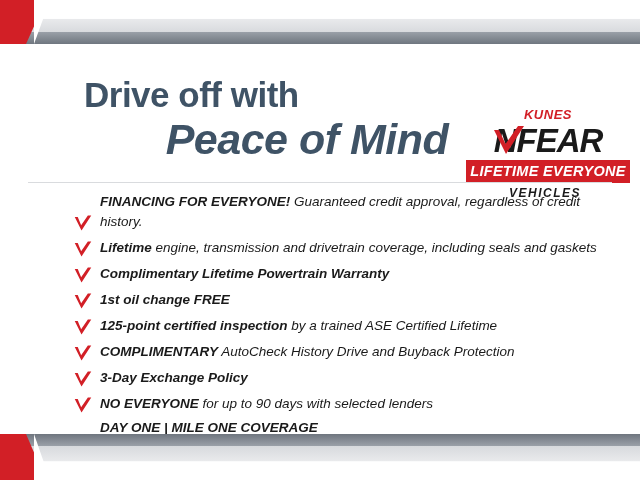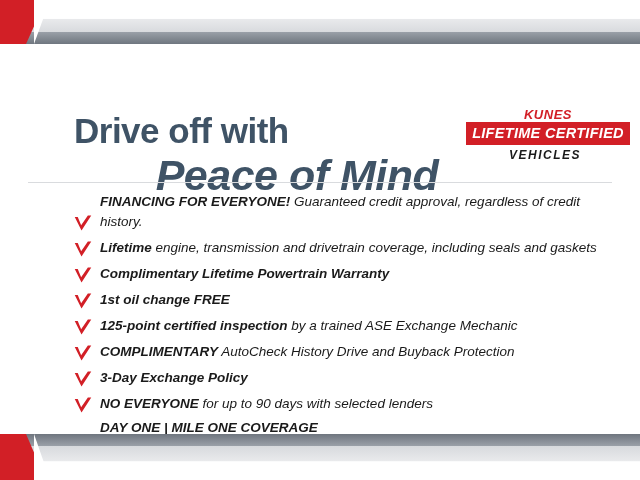--- a/index.html
+++ b/index.html
@@ -98,24 +98,23 @@
   .bottom-band .white-slash {
     position: absolute;
     left: 34px; bottom: 0;
     border-left: 16px solid #ffffff;
     border-top: 46px solid transparent;
   }
 
   
   .headline {
     position: absolute;
-    left: 74px;
+    left: 84px;
     top: 76px;
     width: 420px;
-    margin-top: 36px;
   }
   .headline .line1 {
     font-size: 35px;
     font-weight: 700;
     color: #3f5366;
     letter-spacing: -0.5px;
     line-height: 38px;
   }
   .headline .line2 {
     font-size: 43px;
@@ -247,21 +246,27 @@
     <div class="white-slash"></div>
   </div>
 
   <div class="headline">
     <div class="line1">Drive off with</div>
     <div class="line2">Peace of Mind</div>
   </div>
 
   <div class="logo">
     <div class="kunes">KUNES</div>
-    <div class="bar">LIFETIME CERTIFIED</div>
+    <div class="nofear">
+      <span class="txt">N</span><span class="txt">FEAR</span>
+      <svg class="slash" viewBox="0 0 34 34">
+        <path d="M2 6 L14 30 L32 2 L26 2 L13.5 20 L7 6 Z" fill="#d21f26"></path>
+      </svg>
+    </div>
+    <div class="bar">LIFETIME EVERYONE</div>
     <div class="vehicles">VEHICLES</div>
   </div>
 
   <div class="divider"></div>
 
   <div class="bullets">
 
     <div class="bullet">
       <svg class="check" viewBox="0 0 24 24">
           <path d="M1 4 L10 22 L23 2 L18.5 2 L9.5 15 L5 4 Z" fill="#d21f26"></path>
@@ -287,21 +292,21 @@
       <svg class="check" viewBox="0 0 24 24">
           <path d="M1 4 L10 22 L23 2 L18.5 2 L9.5 15 L5 4 Z" fill="#d21f26"></path>
         </svg>
       <div class="text"><b>1st oil change FREE</b><span></span></div>
     </div>
 
     <div class="bullet">
       <svg class="check" viewBox="0 0 24 24">
           <path d="M1 4 L10 22 L23 2 L18.5 2 L9.5 15 L5 4 Z" fill="#d21f26"></path>
         </svg>
-      <div class="text"><b>125-point certified inspection</b><span> by a trained ASE Exchange Mechanic</span></div>
+      <div class="text"><b>125-point certified inspection</b><span> by a trained ASE Certified Lifetime</span></div>
     </div>
 
     <div class="bullet">
       <svg class="check" viewBox="0 0 24 24">
           <path d="M1 4 L10 22 L23 2 L18.5 2 L9.5 15 L5 4 Z" fill="#d21f26"></path>
         </svg>
       <div class="text"><b>COMPLIMENTARY</b><span> AutoCheck History Drive and Buyback Protection</span></div>
     </div>
 
     <div class="bullet">

